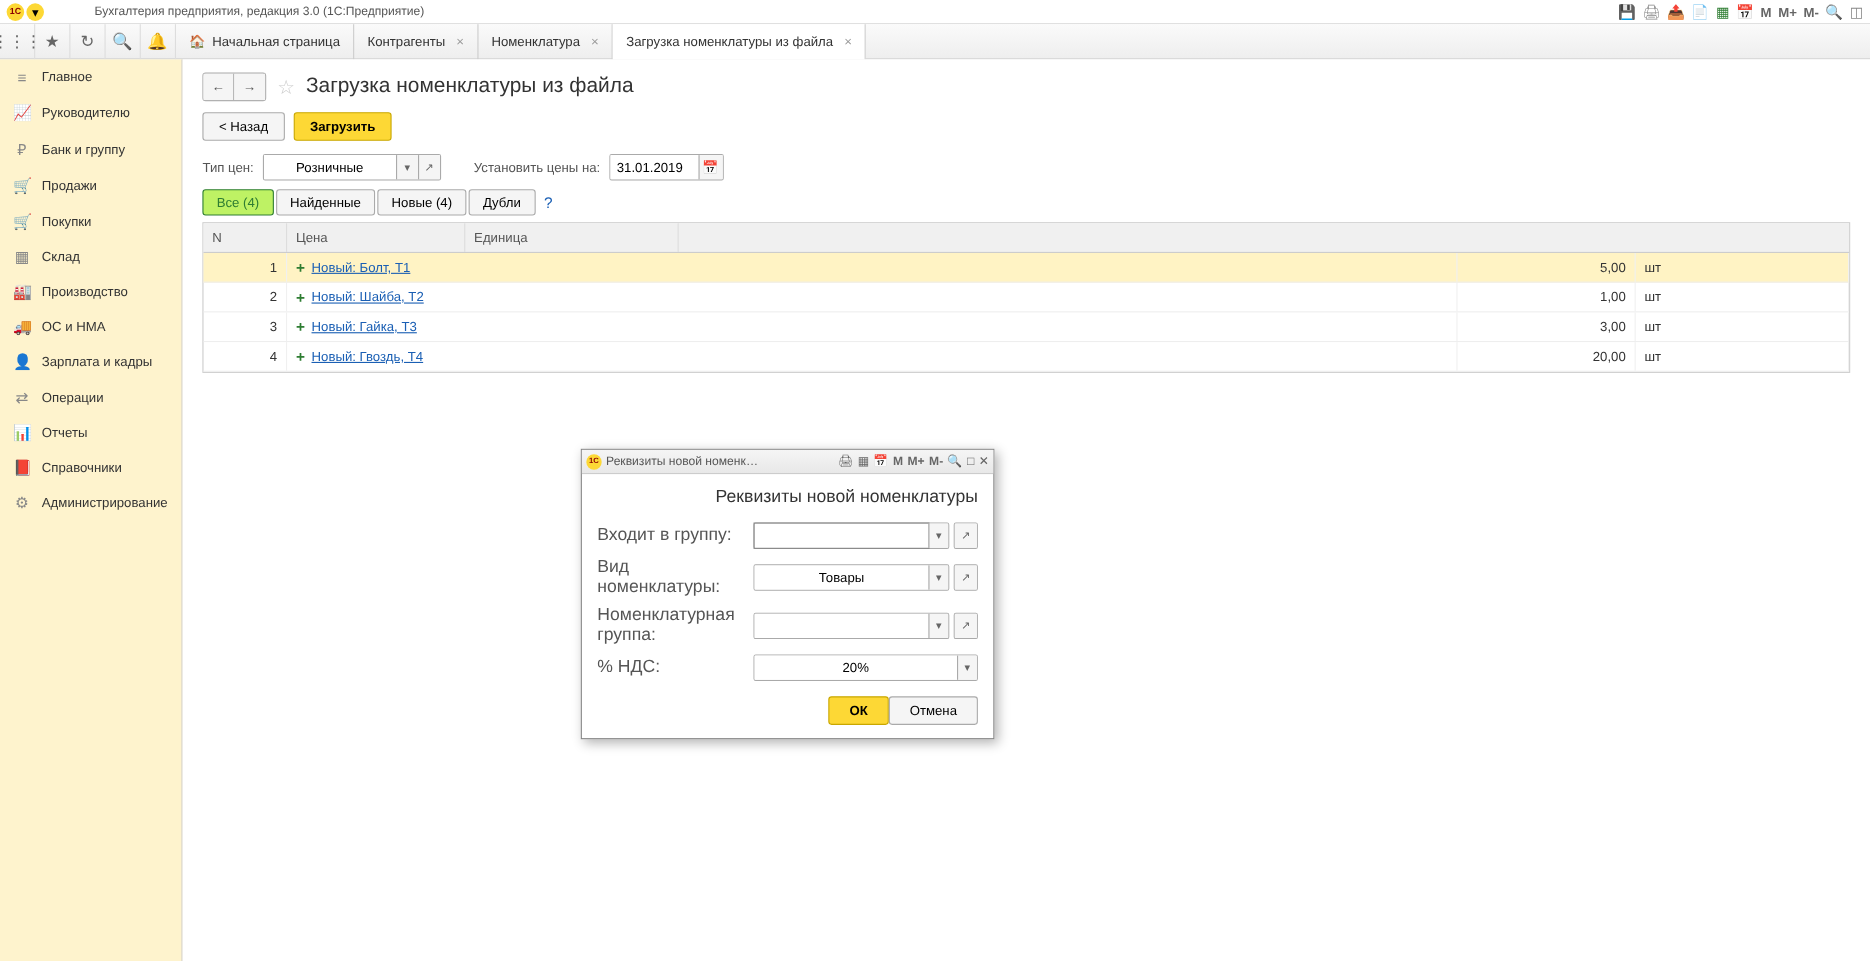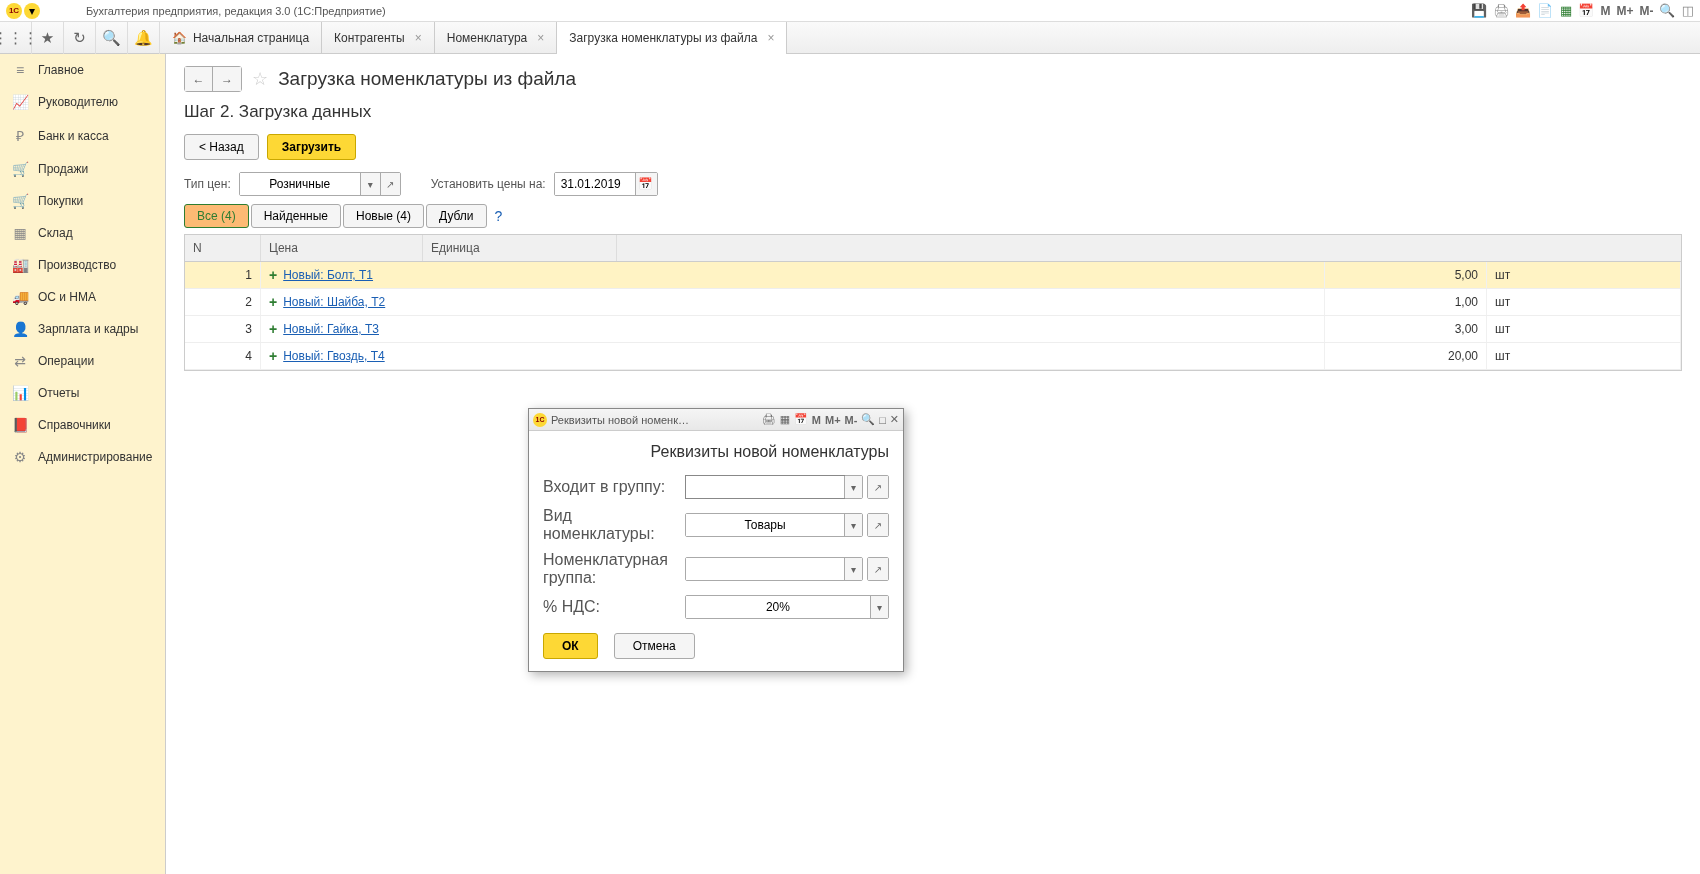--- a/index.html
+++ b/index.html
@@ -50,21 +50,21 @@
 .combo .dd, .combo .ext { width: 20px; border-left: 1px solid #aaa; display: flex; align-items: center; justify-content: center; cursor: pointer; color: #666; font-size: 10px; background: #f5f5f5; }
 .date-field { display: flex; border: 1px solid #aaa; border-radius: 2px; height: 24px; }
 .date-field input { border: none; padding: 0 6px; width: 80px; outline: none; }
 .date-field .cal-btn { width: 22px; border-left: 1px solid #aaa; display: flex; align-items: center; justify-content: center; cursor: pointer; color: #666; background: #f5f5f5; }
 
 .hl-link { display: inline-block; border: 2px solid #8b1a1a; padding: 2px 4px; margin-bottom: 8px; }
 .hl-link a { color: #1a5fb4; text-decoration: underline; font-size: 12px; }
 
 .tabset { display: flex; align-items: center; gap: 0; margin-bottom: 0; }
 .tabset .ftab { padding: 4px 12px; border: 1px solid #aaa; background: #f5f5f5; cursor: pointer; border-radius: 3px; margin-right: 2px; font-size: 12px; }
-.tabset .ftab.active { background: #fdba74; border-color: #2e7d32; color: #2e7d32; }
+.tabset .ftab.active { background: #bef264; border-color: #2e7d32; color: #2e7d32; }
 .tabset .help-q { margin-left: 6px; color: #1a5fb4; font-size: 14px; cursor: pointer; }
 
 .grid { margin-top: 6px; border: 1px solid #ccc; }
 .grid-head { display: flex; background: #f0f0f0; border-bottom: 1px solid #ccc; }
 .grid-head .gh { padding: 6px 8px; color: #555; font-size: 12px; border-right: 1px solid #ddd; }
 .gh-n { width: 76px; }
 .gh-nom { flex: 1; }
 .gh-price { width: 162px; }
 .gh-unit { width: 194px; border-right: none; }
 
@@ -87,21 +87,21 @@
 .dialog-titlebar .dt-icons span { font-size: 11px; color: #666; cursor: pointer; }
 .dialog-titlebar .green-cal2 { color: #2e7d32; }
 .dialog-titlebar .m-btn2 { font-weight: bold; font-size: 10px; }
 .dialog-body { padding: 12px 14px; }
 .dialog-body h3 { font-size: 16px; font-weight: normal; color: #333; margin-bottom: 14px; text-align: right; }
 .form-row { display: flex; align-items: center; margin-bottom: 8px; }
 .form-row label { width: 142px; color: #555; font-size: 16px; }
 .form-row .combo { flex: 1; }
 .form-row .combo input { width: 100%; }
 .form-row .combo.focus input { background: #fff; outline: 1px solid #888; }
-.dialog-actions { display: flex; justify-content: flex-start; gap: 16px; padding-top: 6px; }
+.dialog-actions { display: flex; justify-content: flex-end; gap: 0; padding-top: 6px; }
 .dialog-actions .btn { height: 26px; padding: 4px 18px; }
 </style>
 </head>
 <body>
 
 <div class="titlebar">
   <span class="logo-1c">1C</span>
   <span class="dropdown-circ">▾</span>
   <span class="title-text">Бухгалтерия предприятия, редакция 3.0  (1С:Предприятие)</span>
   <div class="right-icons">
@@ -151,21 +151,21 @@
     <div class="side-item">
         <span class="side-icon">≡</span>
         <span>Главное</span>
       </div>
     <div class="side-item">
         <span class="side-icon">📈</span>
         <span>Руководителю</span>
       </div>
     <div class="side-item">
         <span class="side-icon">₽</span>
-        <span>Банк и касса</span>
+        <span>Банк и группу</span>
       </div>
     <div class="side-item">
         <span class="side-icon">🛒</span>
         <span>Продажи</span>
       </div>
     <div class="side-item">
         <span class="side-icon">🛒</span>
         <span>Покупки</span>
       </div>
     <div class="side-item">
@@ -206,21 +206,20 @@
     <div class="main-inner">
       <div class="nav-row">
         <div class="nav-btns">
           <button>←</button>
           <button>→</button>
         </div>
         <span class="star-outline">☆</span>
         <span class="page-title">Загрузка номенклатуры из файла</span>
       </div>
 
-      <div class="step-title">Шаг 2. Загрузка данных</div>
 
       <div class="action-row">
         <button class="btn">&lt; Назад</button>
         <button class="btn primary">Загрузить</button>
       </div>
 
       <div class="filter-row">
         <label>Тип цен:</label>
         <div class="combo wide">
           <input value="Розничные" style="">

